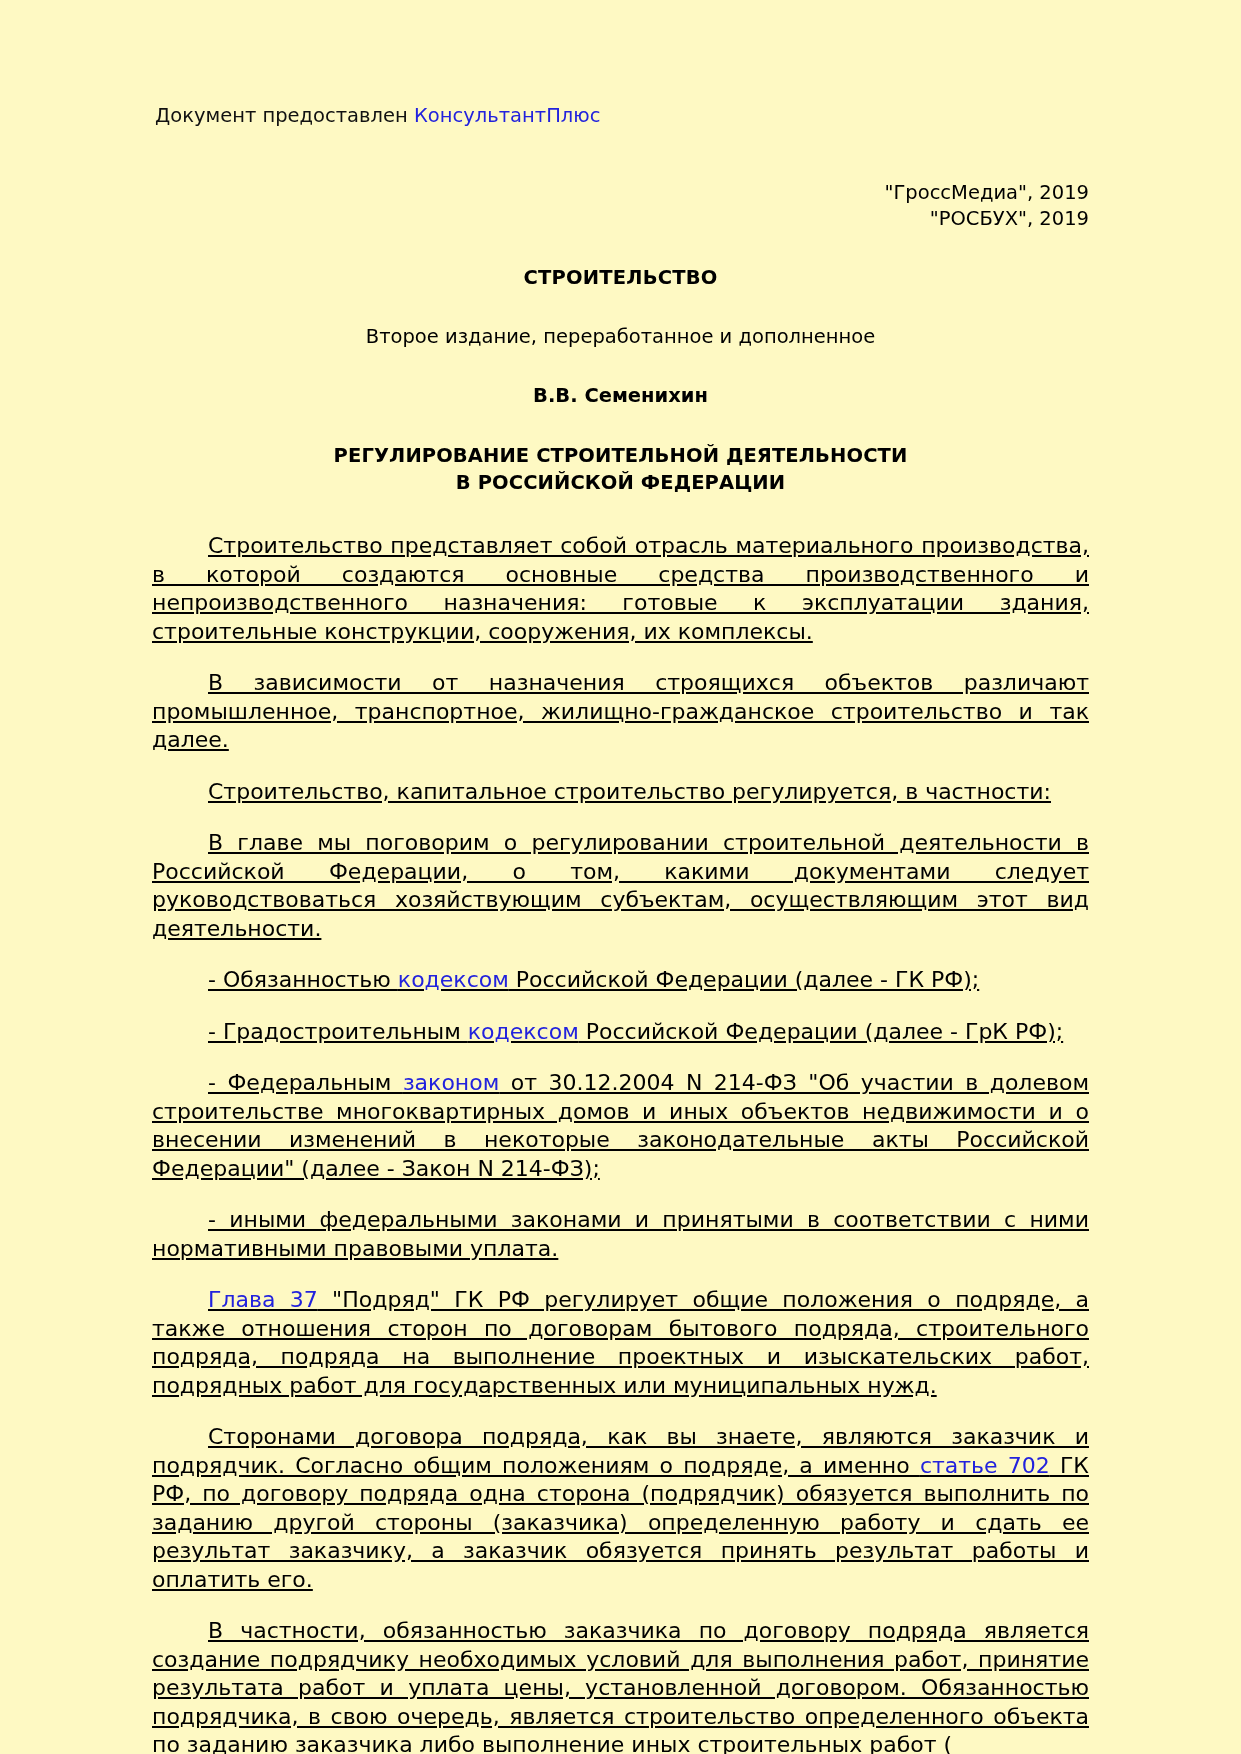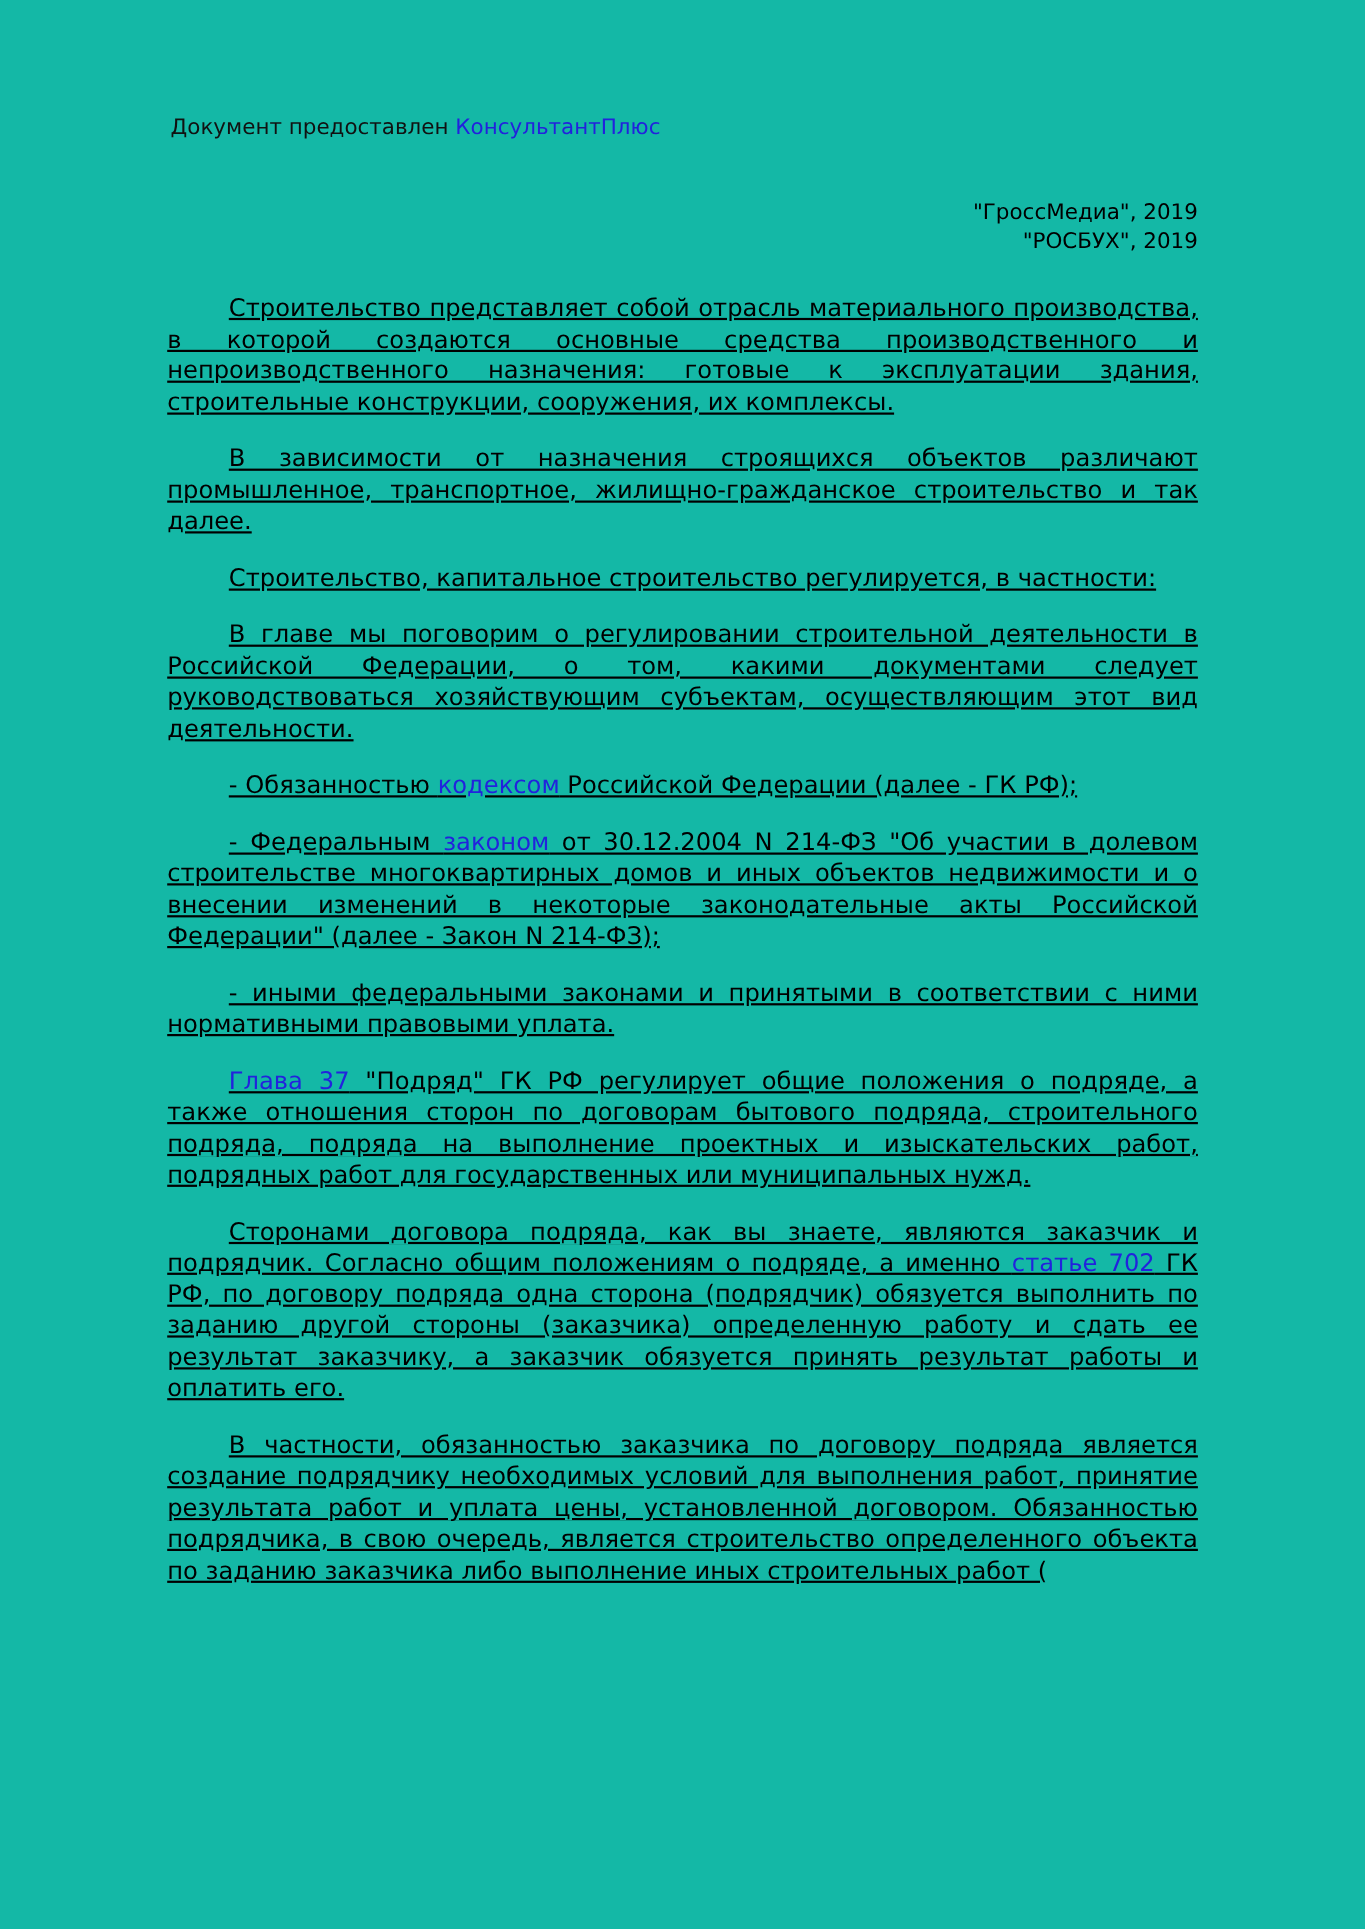--- a/index.html
+++ b/index.html
@@ -10,21 +10,21 @@
   }
   body {
     font-family: "DejaVu Sans", "Liberation Sans", sans-serif;
     color: #000000;
   }
   .page {
     position: relative;
     width: 1241px;
     height: 1754px;
     margin: 0 auto;
-    background: #14b8a6;
+    background: #fef9c3;
     box-sizing: border-box;
     padding: 103px 152px 0 152px;
     overflow: hidden;
   }
   .provided-line {
     font-size: 19.5px;
     line-height: 26px;
     color: #111111;
     margin: 0 0 0 3px;
     white-space: nowrap;
@@ -100,33 +100,43 @@
 
 <div class="page">
 
   <div class="provided-line"><span>Документ предоставлен </span><span class="link">КонсультантПлюс</span></div>
 
   <div class="publisher-block">
     <span class="publisher-line">"ГроссМедиа", 2019</span>
     <span class="publisher-line">"РОСБУХ", 2019</span>
   </div>
 
+  <div class="title-block">
+    <h1 class="doc-title">СТРОИТЕЛЬСТВО</h1>
+    <p class="edition-line">Второе издание, переработанное и дополненное</p>
+    <p class="author-line">В.В. Семенихин</p>
+    <h2 class="chapter-heading">
+        <span class="hline">РЕГУЛИРОВАНИЕ СТРОИТЕЛЬНОЙ ДЕЯТЕЛЬНОСТИ</span>
+        <span class="hline">В РОССИЙСКОЙ ФЕДЕРАЦИИ</span>
+      </h2>
+  </div>
 
   <div class="body-block">
 
     <p class="para">Строительство представляет собой отрасль материального производства, в которой создаются основные средства производственного и непроизводственного назначения: готовые к эксплуатации здания, строительные конструкции, сооружения, их комплексы.</p>
 
     <p class="para">В зависимости от назначения строящихся объектов различают промышленное, транспортное, жилищно-гражданское строительство и так далее.</p>
 
     <p class="para">Строительство, капитальное строительство регулируется, в частности:</p>
 
     <p class="para">В главе мы поговорим о регулировании строительной деятельности в Российской Федерации, о том, какими документами следует руководствоваться хозяйствующим субъектам, осуществляющим этот вид деятельности.</p>
 
     <p class="para"><span>- Обязанностью </span><span class="link">кодексом</span><span> Российской Федерации (далее - ГК РФ);</span></p>
 
+    <p class="para"><span>- Градостроительным </span><span class="link">кодексом</span><span> Российской Федерации (далее - ГрК РФ);</span></p>
 
 
     <p class="para"><span>- Федеральным </span><span class="link">законом</span><span> от 30.12.2004 N 214-ФЗ "Об участии в долевом строительстве многоквартирных домов и иных объектов недвижимости и о внесении изменений в некоторые законодательные акты Российской Федерации" (далее - Закон N 214-ФЗ);</span></p>
 
     <p class="para">- иными федеральными законами и принятыми в соответствии с ними нормативными правовыми уплата.</p>
 
     <p class="para"><span class="link">Глава 37</span><span> "Подряд" ГК РФ регулирует общие положения о подряде, а также отношения сторон по договорам бытового подряда, строительного подряда, подряда на выполнение проектных и изыскательских работ, подрядных работ для государственных или муниципальных нужд.</span></p>
 
     <p class="para"><span>Сторонами договора подряда, как вы знаете, являются заказчик и подрядчик. Согласно общим положениям о подряде, а именно </span><span class="link">статье 702</span><span> ГК РФ, по договору подряда одна сторона (подрядчик) обязуется выполнить по заданию другой стороны (заказчика) определенную работу и сдать ее результат заказчику, а заказчик обязуется принять результат работы и оплатить его.</span></p>
 

